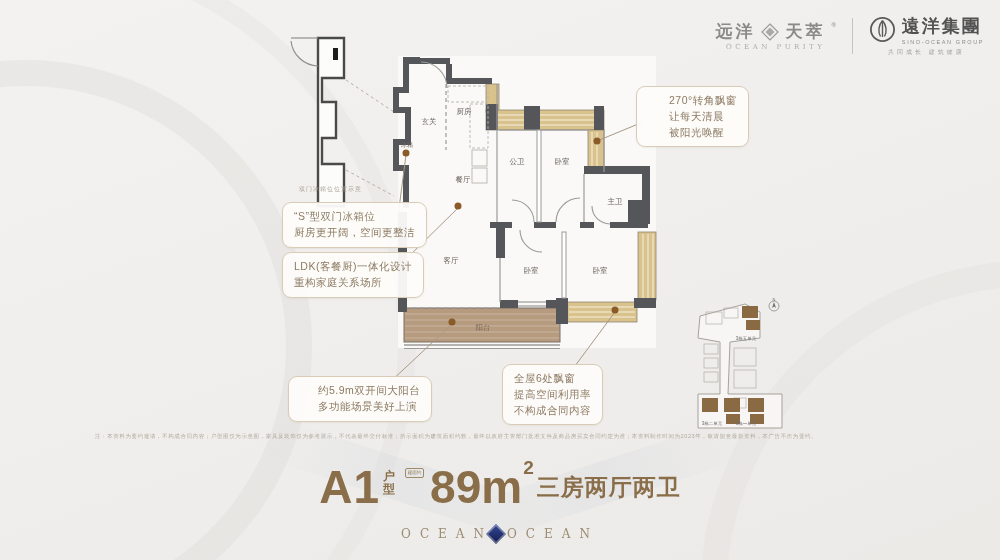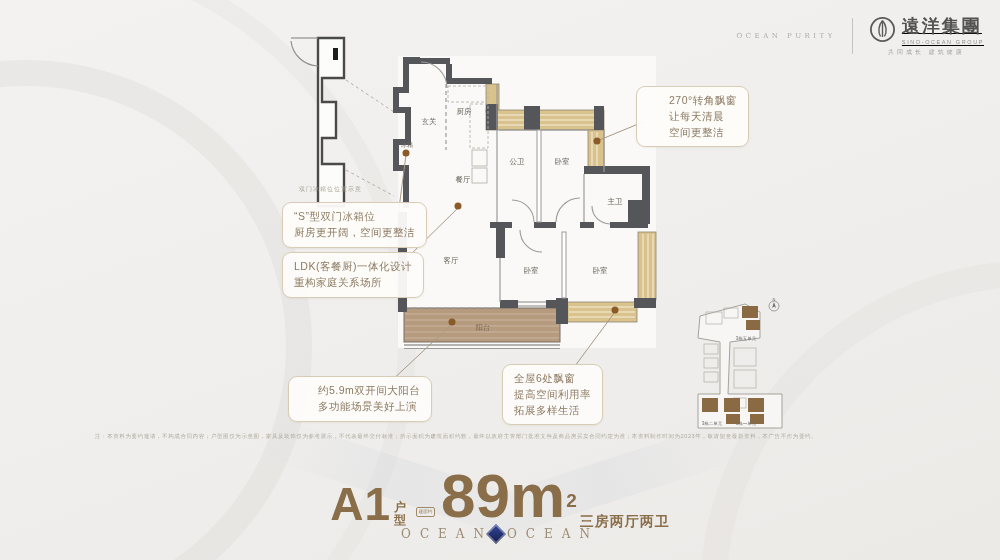--- a/index.html
+++ b/index.html
@@ -14,44 +14,44 @@
   .c2{left:452px;top:462px;transform:rotate(-18deg);}
 
   
   .brandbar{position:absolute;top:14px;right:16px;display:flex;align-items:center;}
   .tc{display:flex;flex-direction:column;align-items:center;}
   .tc-row{display:flex;align-items:center;gap:6px;color:#8a8a8a;font-size:17px;letter-spacing:3px;font-weight:600;}
   .tc-reg{font-size:6px;letter-spacing:0;align-self:flex-start;margin-top:2px;color:#9a9a9a;}
   .tc-en{margin-top:0;font-size:7px;letter-spacing:3.5px;color:#ababab;font-family:"DejaVu Serif",serif;}
   .vdiv{width:1px;height:36px;background:#c4c3c1;margin:0 16px;}
   .so{display:flex;flex-direction:column;align-items:center;}
-  .so-top{display:flex;align-items:center;gap:6px;text-decoration:underline;}
+  .so-top{display:flex;align-items:center;gap:6px;}
   .so-col{display:flex;flex-direction:column;}
   .so-cn{font-size:18px;font-weight:700;color:#525252;letter-spacing:2px;}
   .so-en{font-size:5.5px;letter-spacing:1.6px;color:#8c8c8c;margin-top:1px;}
   .so-slogan{font-size:6px;letter-spacing:3px;color:#a3a3a3;margin-top:3px;}
 
   
   .co{position:absolute;background:rgba(253,252,250,0.95);border:1px solid #d8ccb6;border-radius:9px;
       padding:6px 11px;color:#8c7a62;font-size:10.5px;line-height:1.5;letter-spacing:0.5px;box-shadow:0 1px 2px rgba(120,105,80,0.08);}
   .co div{white-space:nowrap;}
   .tinynote{position:absolute;font-size:6px;color:#a79f90;letter-spacing:1px;}
 
   
   .disc{position:absolute;left:95px;top:433px;width:812px;font-size:5.5px;color:#b2aba0;
         letter-spacing:0.6px;white-space:nowrap;overflow:hidden;}
 
   
-  .headline{position:absolute;left:0;top:460px;width:1000px;display:flex;justify-content:center;align-items:flex-end;color:#8a6e49;}
+  .headline{position:absolute;left:0;top:460px;width:1000px;display:flex;justify-content:center;align-items:center;color:#8a6e49;}
   .hl-unit{font-size:46px;font-weight:700;letter-spacing:1px;}
   .hl-stack{display:inline-flex;flex-direction:column;font-size:12px;font-weight:700;line-height:1.1;margin-left:3px;transform:translateY(-4px);}
   .hl-tag{display:inline-block;width:15px;font-size:4.5px;line-height:1.25;border:1px solid #a08a67;border-radius:2px;padding:1px 1px;margin:0 6px 0 10px;color:#93805f;text-align:center;transform:translateY(-14px);}
-  .hl-area{font-size:62px;font-weight:700;}
+  .hl-area{font-size:46px;font-weight:700;}
   .hl-sup{font-size:19px;font-weight:700;position:relative;top:-19px;left:1px;}
-  .hl-rooms{font-size:14px;font-weight:700;margin-left:4px;letter-spacing:1px;}
+  .hl-rooms{font-size:23px;font-weight:700;margin-left:4px;letter-spacing:1px;}
   .hl-slogan{font-size:37px;font-weight:800;color:#6d5737;margin-left:20px;letter-spacing:2px;}
 
   
   .flogo{position:absolute;left:0;top:527px;width:1000px;display:flex;justify-content:center;align-items:center;
          color:#9c8b73;font-family:"DejaVu Serif",serif;font-size:12px;letter-spacing:9px;}
   .fdiamond{width:14px;height:14px;margin:0 4px 0 -4px;transform:rotate(45deg);
             background:linear-gradient(135deg,#35489a,#121d4a);box-shadow:inset 0 0 0 1.5px rgba(255,255,255,0.35);}
   svg text{font-family:"Liberation Sans",sans-serif;}
 </style>
 </head>
@@ -59,20 +59,29 @@
 
 <div class="stage">
   <div class="ring r1"></div>
   <div class="ring r2"></div>
   <div class="ring r3"></div>
   <div class="chev c1"></div>
   <div class="chev c2"></div>
 
   <div class="brandbar">
     <div class="tc">
+      <div class="tc-row">
+        <span>远洋</span>
+        <svg width="18" height="18" viewBox="0 0 18 18">
+          <path d="M9,1 L17,9 L9,17 L1,9 Z" fill="none" stroke="#9a9a9a" stroke-width="1.2"></path>
+          <path d="M9,4.5 L13.5,9 L9,13.5 L4.5,9 Z" fill="#a8a8a8"></path>
+        </svg>
+        <span>天萃</span>
+        <span class="tc-reg">®</span>
+      </div>
       <div class="tc-en">OCEAN PURITY</div>
     </div>
     <div class="vdiv"></div>
     <div class="so">
       <div class="so-top">
         <svg width="27" height="27" viewBox="0 0 27 27">
           <circle cx="13.5" cy="13.5" r="11.6" fill="none" stroke="#5a5a5a" stroke-width="1.8"></circle>
           <path d="M13.5,4.5 L13.5,21 M13.5,4.5 C9.5,9 8.8,15.5 11.5,20.5 M13.5,4.5 C17.5,9 18.2,15.5 15.5,20.5" fill="none" stroke="#5a5a5a" stroke-width="1.4"></path>
         </svg>
         <div class="so-col">
@@ -246,42 +255,42 @@
         <text x="84" y="2.5" font-size="4" fill="#6f6f6f" text-anchor="middle">N</text>
       </g>
     </g>
   </svg>
 
   <div class="tinynote" style="left:299px;top:185px;">双门冰箱位位置示意</div>
 
   <div class="co" style="left:636px;top:86px;padding-left:32px;">
     <div>270°转角飘窗</div>
     <div>让每天清晨</div>
-    <div>空间更整洁</div>
+    <div>被阳光唤醒</div>
   </div>
 
   <div class="co" style="left:282px;top:202px;">
     <div>“S”型双门冰箱位</div>
     <div>厨房更开阔，空间更整洁</div>
   </div>
 
   <div class="co" style="left:282px;top:252px;">
     <div>LDK(客餐厨)一体化设计</div>
     <div>重构家庭关系场所</div>
   </div>
 
   <div class="co" style="left:288px;top:376px;padding-left:29px;">
     <div>约5.9m双开间大阳台</div>
     <div>多功能场景美好上演</div>
   </div>
 
   <div class="co" style="left:502px;top:364px;">
     <div>全屋6处飘窗</div>
     <div>提高空间利用率</div>
-    <div>拓展多样生活</div>
+    <div>不构成合同内容</div>
   </div>
 
   <div class="disc">注：本资料为要约邀请，不构成合同内容；户型图仅为示意图，家具及装饰仅为参考展示，不代表最终交付标准；所示面积为建筑面积约数，最终以政府主管部门批准文件及商品房买卖合同约定为准；本资料制作时间为2023年，敬请留意最新资料，本广告不作为要约。</div>
 
   <div class="headline">
     <span class="hl-unit">A1</span>
     <span class="hl-stack">
       <span>户</span>
       <span>型</span>
     </span>

